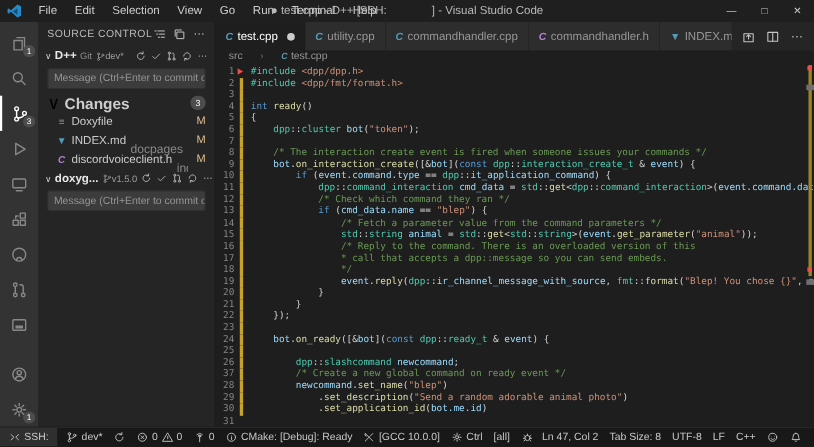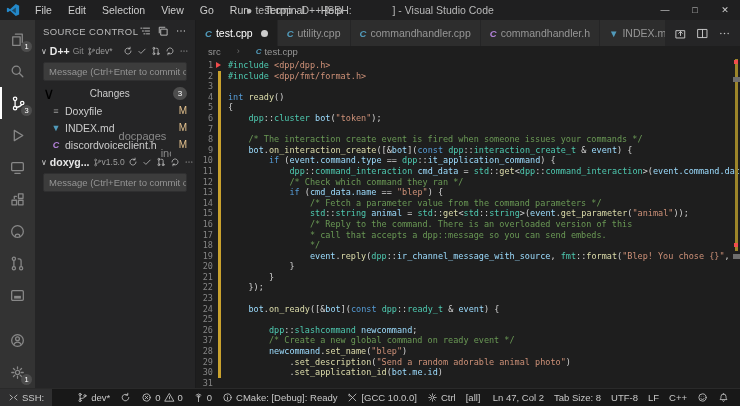--- a/index.html
+++ b/index.html
@@ -44,21 +44,21 @@
   .repo-name { font-weight:bold; font-size:10.5px; color:#e8e8e8; white-space:nowrap; }
   .repo-provider { font-size:8.5px; color:#8c8c8c; }
   .repo-branch { font-size:8.5px; color:#9d9d9d; display:flex; align-items:center; white-space:nowrap; }
   .repo-branch .ic svg { width:9px; height:9px; }
   .repo-acts { display:flex; gap:4px; margin-left:auto; color:#c5c5c5; }
   .repo-acts .ic svg { width:10px; height:10px; }
   .msg-input { margin:2px 8px 4px 8px; height:19px; background:#3c3c3c; border:1px solid #2f2f30;
     border-radius:2px; color:#959595; font-size:9.5px; line-height:17px; padding:0 5px;
     white-space:nowrap; overflow:hidden; }
   .changes-row { height:17px; display:flex; align-items:center; padding:0 8px; gap:4px; }
-  .changes-label { font-weight:normal; font-size:10px; color:#cccccc;margin-left:31px; }
+  .changes-label { font-weight:bold; font-size:14px; color:#cccccc; }
   .count-badge { margin-left:auto; background:#4d4d4d; color:#fff; font-size:8px; width:14px;
     height:13px; line-height:13px; text-align:center; border-radius:7px; }
   .file-row { height:17px; display:flex; align-items:center; padding:0 8px 0 16px; gap:4px; }
   .file-row .licon { font-size:9px; font-weight:bold; width:10px; text-align:center; }
   .file-name { font-size:10.5px; color:#cccccc; white-space:nowrap; }
   .file-path { font-size:11px; color:#8a8a8a; white-space:nowrap; overflow:hidden; flex:1;margin-top:17px; }
   .file-status { font-size:10px; color:#e2c08d; margin-left:auto; padding-left:4px; }
 
   
   .editor { flex:1 1 auto; display:flex; flex-direction:column; min-width:0; background:#1e1e1e; }
@@ -94,21 +94,21 @@
   .r-red { position:absolute; right:2px; width:4px; height:4px; background:#f14c4c; }
   .r-gray { position:absolute; right:0; width:7px; height:5px; background:#6e6e6e; }
 
   
   .statusbar { height:18px; background:#181818; border-top:1px solid #2a2a2a; display:flex;
     align-items:center; font-size:9.5px; color:#c8c8c8; flex:0 0 auto; }
   .status-left { display:flex; align-items:center; height:100%; flex:1; min-width:0; overflow:hidden; }
   .status-right { display:flex; align-items:center; height:100%; padding-right:6px; }
   .sitem { display:flex; align-items:center; gap:3px; padding:0 5px; height:100%; white-space:nowrap; cursor:pointer; }
   .sitem .ic svg { width:11px; height:11px; }
-  .sitem.remote { background:#2f2f30; padding:0 8px; margin-right:20px; }
+  .sitem.remote { background:#2f2f30; padding:0 8px; margin-right:3px; }
 </style>
 </head>
 <body>
 
 <div class="window">
 
   <div class="titlebar">
     <span class="logo">
       <svg viewBox="0 0 16 16">
           <path fill="#2489ca" d="M11.2 1.2 4.6 7.2 2.2 5.3 1 5.9v4.2l1.2.6 2.4-1.9 6.6 6 3.8-1.8V3z"></path>

